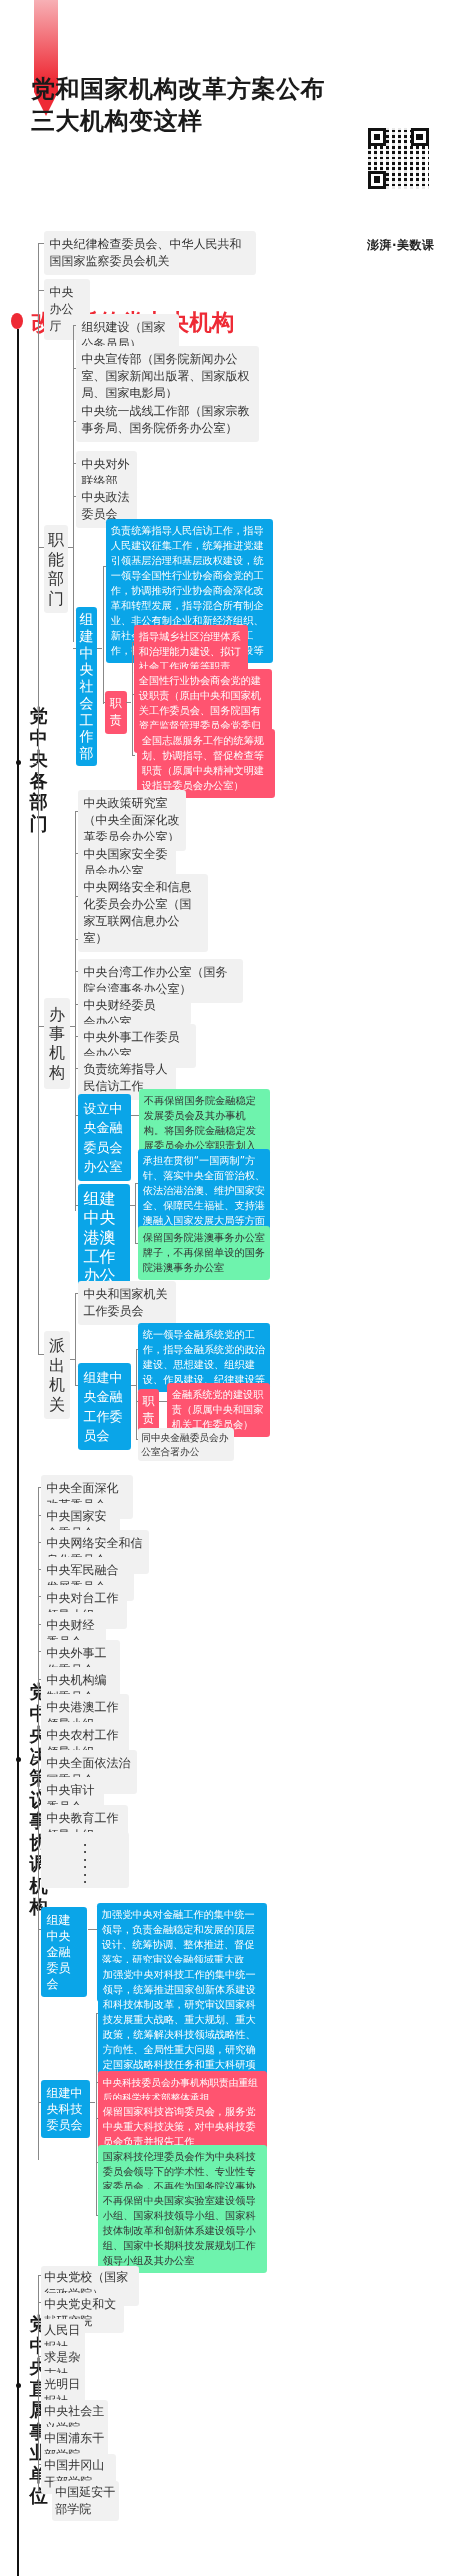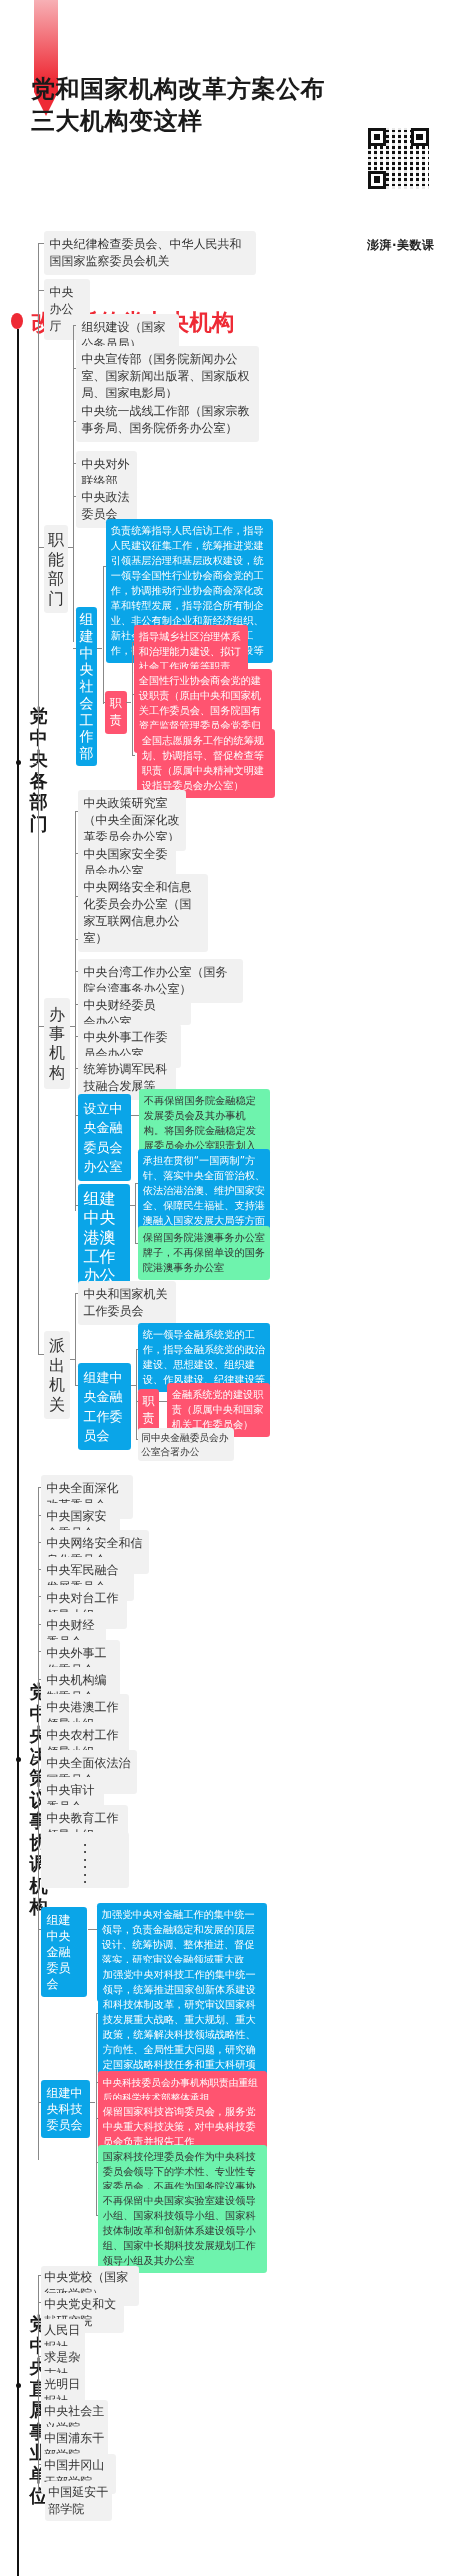--- a/index.html
+++ b/index.html
@@ -116,23 +116,23 @@
 <div class="node" style="left:78px; top:841px; width:98px;"><span>中央国家安全委员会办公室</span></div>
 <div class="hline" style="left:75px; top:896px; width:2.7px;"></div>
 <div class="node" style="left:78px; top:874px; width:130px;"><span>中央网络安全和信息化委员会办公室（国家互联网信息办公室）</span></div>
 <div class="hline" style="left:75px; top:939px; width:2.7px;"></div>
 <div class="node" style="left:78px; top:981px; width:113px;font-style:italic;"><span>中央军民融合发展委员会办公室</span></div>
 <div class="hline" style="left:75px; top:971px; width:2.7px;"></div>
 <div class="node" style="left:78px; top:959px; width:165px;"><span>中央台湾工作办公室（国务院台湾事务办公室）</span></div>
 <div class="hline" style="left:75px; top:1004px; width:2.7px;"></div>
 <div class="node" style="left:78px; top:992px; width:83px;"><span>中央财经委员会办公室</span></div>
 <div class="hline" style="left:75px; top:1036px; width:2.7px;"></div>
-<div class="node" style="left:78px; top:1024px; width:103px;"><span>中央外事工作委员会办公室</span></div>
+<div class="node" style="left:78px; top:1024px; width:118px;"><span>中央外事工作委员会办公室</span></div>
 <div class="hline" style="left:75px; top:1068px; width:2.7px;"></div>
-<div class="node" style="left:78px; top:1056px; width:98px;"><span>统筹协调军民科技融合发展等</span></div>
+<div class="node" style="left:78px; top:1056px; width:98px;"><span>负责统筹指导人民信访工作</span></div>
 
 <div class="hline" style="left:75px; top:1115px; width:2.7px;"></div>
 <div class="node blue" style="left:78px; top:1094px; width:53px; font-size:13px; line-height:19.4px;"><span>设立中央金融委员会办公室</span></div>
 <div class="hline" style="left:131px; top:1115px; width:8px;"></div>
 <div class="node green desc" style="left:139px; top:1089px; width:131px;"><span>不再保留国务院金融稳定发展委员会及其办事机构。将国务院金融稳定发展委员会办公室职责划入中央金融委员会办公室。</span></div>
 
 <div class="hline" style="left:75px; top:1205px; width:2.7px;"></div>
 <div class="node blue" style="left:78px; top:1184px; width:52px; font-size:16px; line-height:19.4px;"><span>组建中央港澳工作办公室</span></div>
 <div class="hline" style="left:130px; top:1205px; width:5.4px;"></div>
 <div class="vline" style="left:135px; top:1183px; height:60px;"></div>
@@ -237,14 +237,14 @@
 <div class="node" style="left:41px; top:2346px; width:44px; padding:3.2px 3.2px;"><span>求是杂志社</span></div>
 <div class="hline" style="left:33px; top:2383px; width:7.5px;"></div>
 <div class="node" style="left:41px; top:2373px; width:44px; padding:3.2px 3.2px;"><span>光明日报社</span></div>
 <div class="hline" style="left:38px; top:2410px; width:3.2px;"></div>
 <div class="node" style="left:41px; top:2400px; width:67px; padding:3.2px 3.2px;"><span>中央社会主义学院</span></div>
 <div class="hline" style="left:38px; top:2437px; width:3.2px;"></div>
 <div class="node" style="left:41px; top:2427px; width:67px; padding:3.2px 3.2px;"><span>中国浦东干部学院</span></div>
 <div class="hline" style="left:38px; top:2464px; width:3.2px;"></div>
 <div class="node" style="left:41px; top:2454px; width:75px; padding:3.2px 3.2px;"><span>中国井冈山干部学院</span></div>
 <div class="hline" style="left:38px; top:2490px; width:3.2px;"></div>
-<div class="node" style="left:45px; top:2481px; width:67px; padding:3.2px 3.2px;"><span>中国延安干部学院</span></div>
+<div class="node" style="left:52px; top:2481px; width:67px; padding:3.2px 3.2px;"><span>中国延安干部学院</span></div>
 
 
 </body></html>

